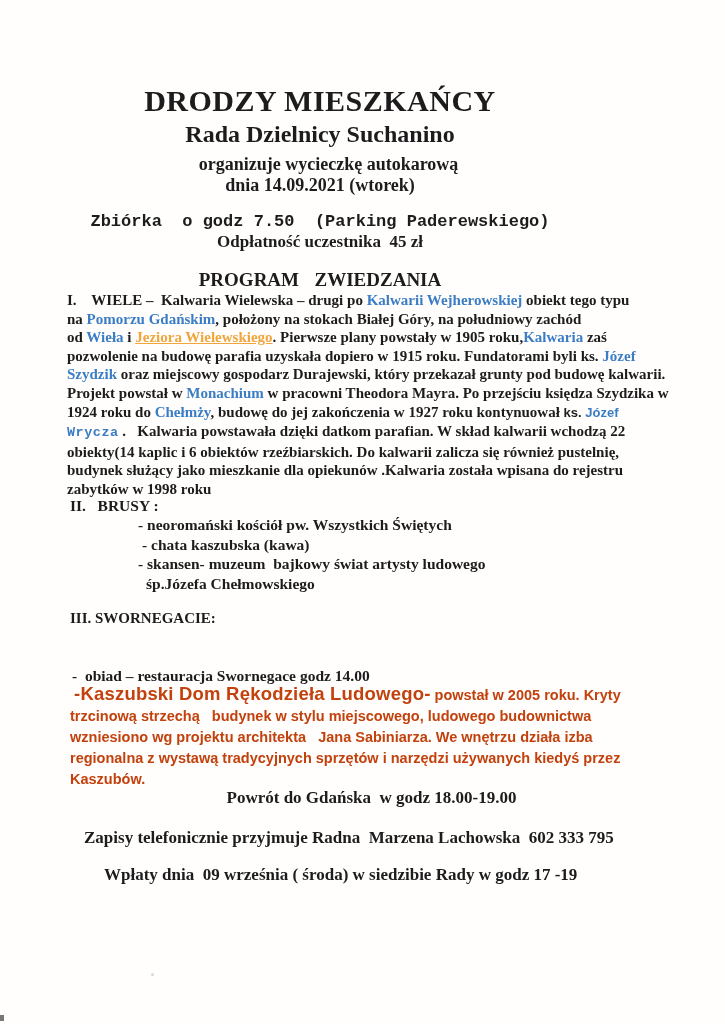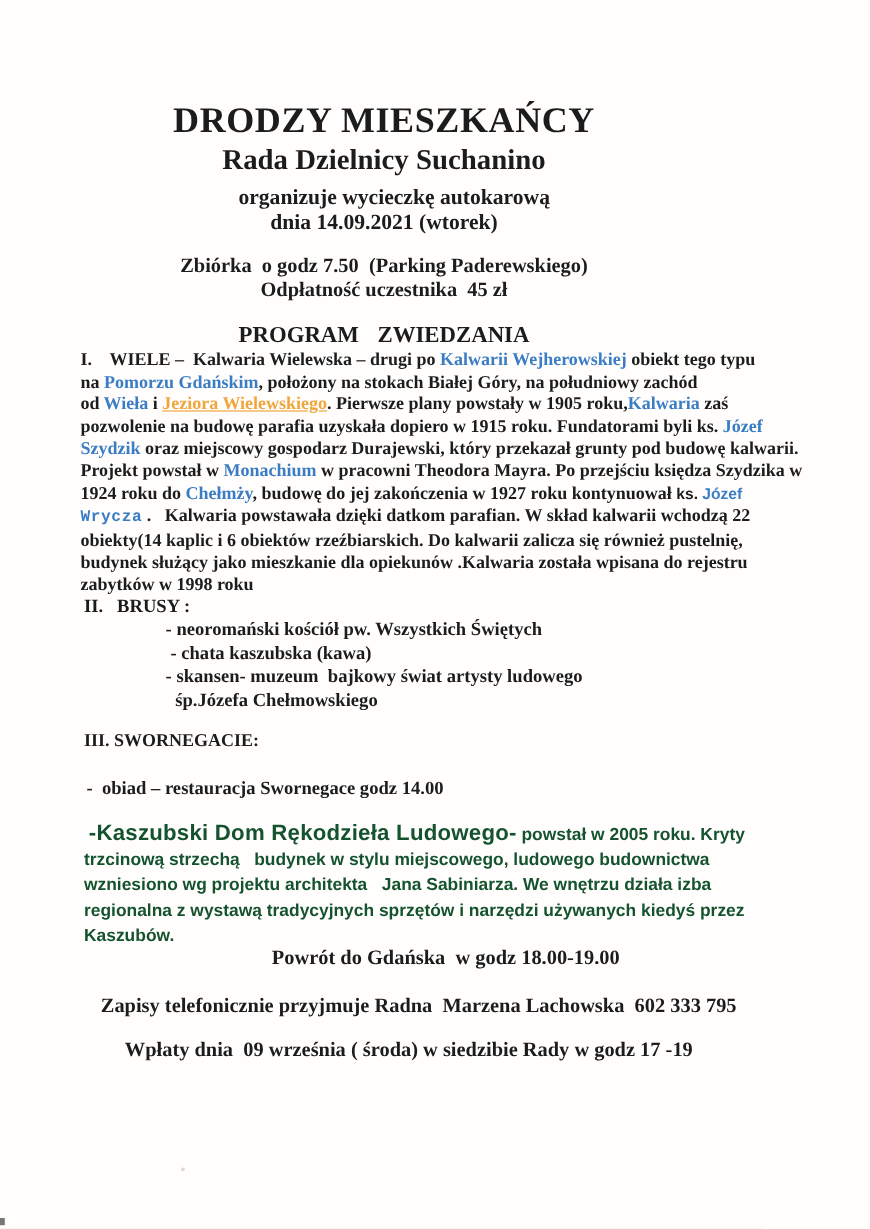--- a/index.html
+++ b/index.html
@@ -13,32 +13,32 @@
     color:#1c1c1c;
     margin:0 auto;
   }
   .line{white-space:pre;}
   
   .header{position:absolute;top:84px;left:0;width:640px;text-align:center;}
   .title{font-size:30px;line-height:34px;letter-spacing:0.5px;white-space:pre;}
   .organizer{font-size:24px;line-height:28px;margin-top:2px;white-space:pre;}
   .org-line{font-size:18px;line-height:21px;margin-top:6px;white-space:pre;padding-left:17px;}
   .date-line{font-size:18px;line-height:21px;white-space:pre;}
-  .meeting-line{font-size:17px;line-height:20px;margin-top:16px;white-space:pre;}
+  .meeting-line{font-size:17px;line-height:20px;margin-top:16px;white-space:pre;font-family:Liberation Mono, monospace;}
   .fee-line{font-size:17px;line-height:20px;white-space:pre;}
   .program-title{font-size:19px;line-height:22px;margin-top:17px;word-spacing:3px;white-space:pre;}
   
   .para-wiele{position:absolute;left:67px;top:291px;width:606px;font-size:15px;line-height:18.6px;}
   .sec-brusy{position:absolute;left:70px;top:496px;width:560px;font-size:15.5px;line-height:19.4px;font-family:Liberation Serif, serif;}
   .sec-sworn-heading{position:absolute;left:70px;top:610px;font-size:15px;}
-  .lunch-line{position:absolute;left:72px;top:649px;font-size:15.5px;white-space:pre;}
+  .lunch-line{position:absolute;left:72px;top:667px;font-size:15.5px;white-space:pre;}
   .para-kaszubski{
     position:absolute;left:70px;top:683px;width:600px;
     font-family:"Liberation Sans", sans-serif;
-    font-size:14.5px;line-height:21px;color:#14532d;
+    font-size:14.5px;line-height:21px;color:#c2410c;
   }
   .footer-return{position:absolute;left:0;top:788px;width:703px;text-align:center;font-size:17px;white-space:pre;margin-left:20px;}
   .footer-signup{position:absolute;left:84px;top:828px;font-size:17px;white-space:pre;}
   .footer-payment{position:absolute;left:104px;top:865px;font-size:17px;white-space:pre;}
   
   .blue{color:#3b7dc4;}
   .orange{color:#f0a63c;text-decoration:underline;}
   .sans-sm{font-family:"Liberation Sans", sans-serif;font-size:13px;}
   .mono{font-family:Liberation Mono, monospace;font-size:13.5px;letter-spacing:0.5px;margin-top:10px;}
   .lead{font-size:18.5px;letter-spacing:0.2px;}

